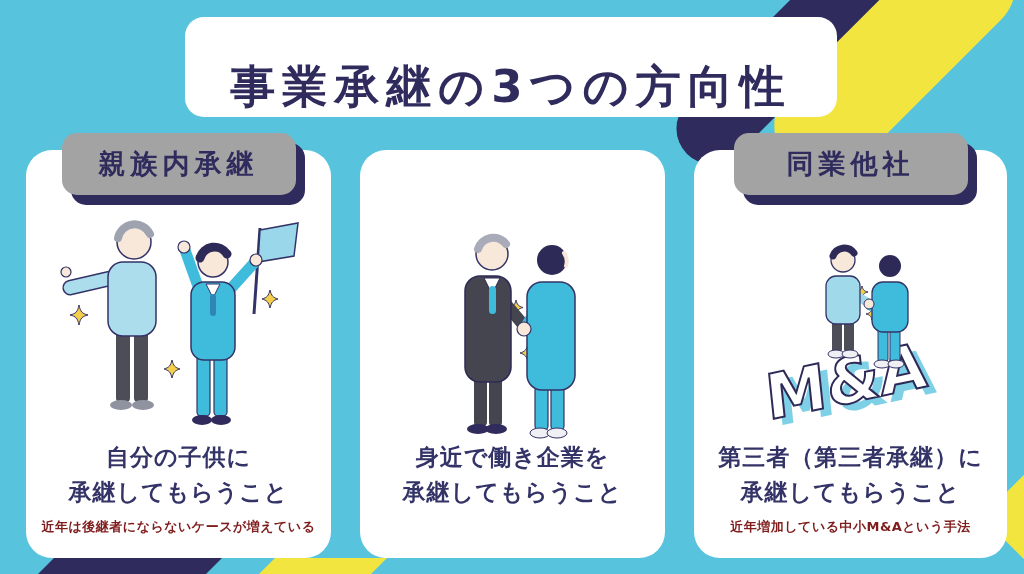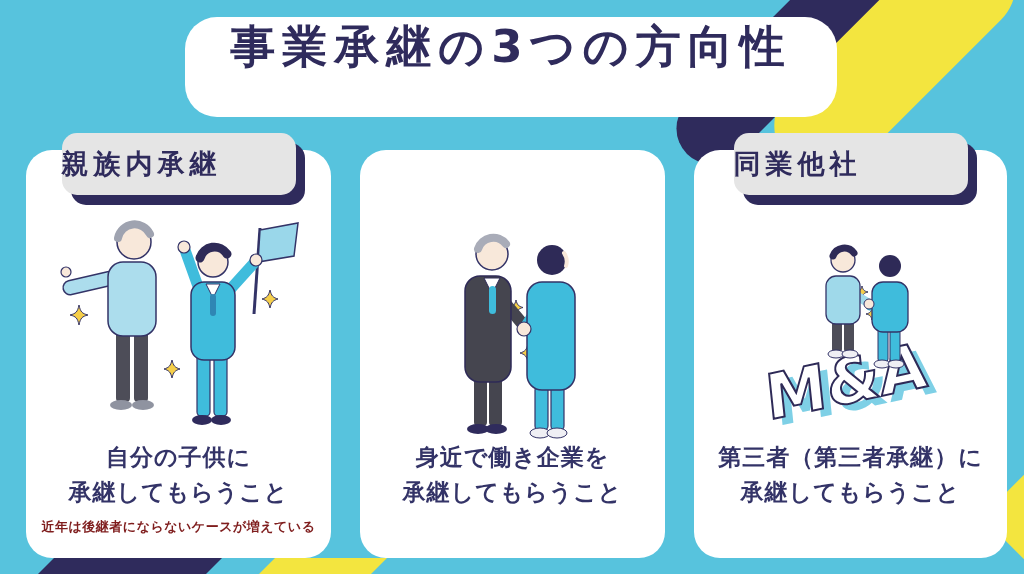--- a/index.html
+++ b/index.html
@@ -26,39 +26,39 @@
     left:266px;top:558px;width:112px;height:18px;background:#F3E53F;
     transform:skewX(-45deg);
   }
   .wedge-yellow-br{
     left:998px;top:478px;width:78px;height:78px;background:#F3E53F;
     transform:rotate(45deg);
   }
   
   .title-banner{
     position:absolute;z-index:2;left:185px;top:17px;width:652px;height:100px;
-    background:#FFFFFF;border-radius:32px;
-    display:flex;align-items:flex-start;justify-content:center;
+    background:#FFFFFF;border-radius:19px;
+    display:flex;align-items:flex-end;justify-content:center;
   }
   .title-banner h1{
     margin:0;font-size:45px;font-weight:bold;color:#2F2B5C;letter-spacing:7px;
   }
   
   .card{
     position:absolute;z-index:2;top:150px;height:408px;background:#FFFFFF;
     border-radius:26px;display:flex;flex-direction:column;align-items:center;
   }
   .card-1{left:26px;width:305px;}
   .card-2{left:360px;width:305px;}
   .card-3{left:694px;width:313px;}
   .card-pill{
     position:absolute;z-index:3;top:-17px;left:50%;transform:translateX(-50%);
-    width:234px;height:62px;background:#e5e5e5;border-radius:15px;
+    width:234px;height:62px;background:#a3a3a3;border-radius:15px;
     box-shadow:9px 10px 0 #2F2B5C;
-    display:flex;align-items:center;
+    display:flex;align-items:center;justify-content:center;
   }
   .card-pill span{
     font-size:27px;font-weight:bold;color:#2F2B5C;letter-spacing:5px;white-space:nowrap;
   }
   .illustration{margin-top:52px;width:250px;height:238px;}
   .headline{
     text-align:center;color:#333367;font-weight:bold;font-size:23px;
     line-height:35px;letter-spacing:1px;white-space:nowrap;
   }
   .headline span{display:block;}
@@ -207,15 +207,16 @@
         <path d="M154,96 L144,104" stroke="#3FBCDC" stroke-width="9" stroke-linecap="round"></path>
         <rect x="146" y="80" width="36" height="50" rx="11" fill="#3FBCDC" stroke="#333367" stroke-width="1.3"></rect>
         <circle cx="164" cy="64" r="11" fill="#2E2A57"></circle>
       </g>
       <circle cx="143" cy="102" r="5" fill="#F8E8DA" stroke="#333367" stroke-width="1"></circle>
     </svg>
     <div class="headline">
       <span>第三者（第三者承継）に</span>
       <span>承継してもらうこと</span>
     </div>
+    <div class="note">近年増加している中小M&amp;Aという手法</div>
   </div>
 
 </div>
 
 </body></html>

